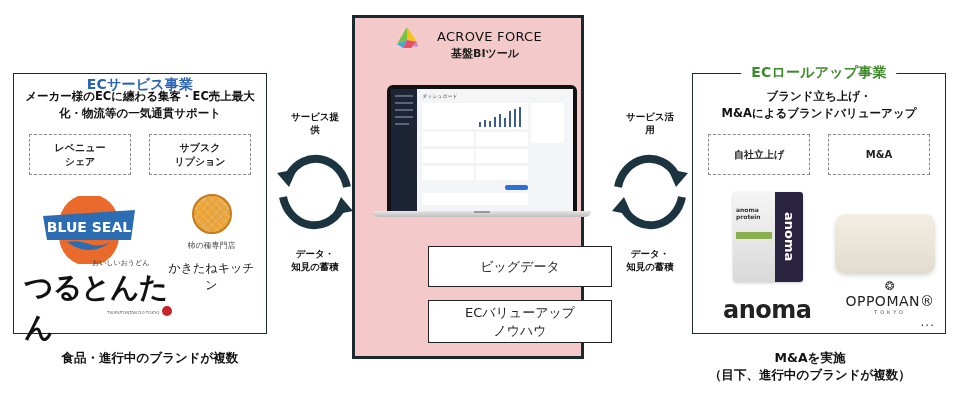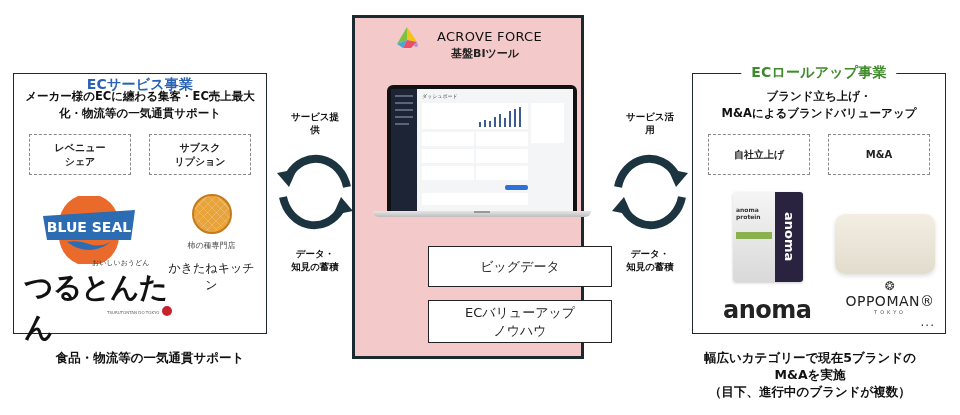--- a/index.html
+++ b/index.html
@@ -138,21 +138,21 @@
 
   <div class="logo-tsurutontan">
     <div class="tsuru-small">おいしいおうどん</div>
     <div class="tsuru-main">つるとんたん</div>
     <div class="tsuru-roman">TSURUTONTAN DO TOKYO</div>
     <div class="tsuru-dot"></div>
   </div>
 </div>
 
 <div class="side-caption left">
-  <div>食品・物流等の一気通貫サポート</div>
+  <div>食品・進行中のブランドが複数</div>
 </div>
 
 <div class="cycle left" style="top:100px;height:180px;">
   <div class="cycle-top">サービス提
 供</div>
   <svg width="80" height="95" viewBox="0 0 80 95">
     <path d="M72 42 A32 36 0 0 0 14 30" fill="none" stroke="#1b3440" stroke-width="8"></path>
     <polygon points="2,28 22,24 14,42" fill="#1b3440"></polygon>
     <path d="M8 52 A32 36 0 0 0 66 64" fill="none" stroke="#1b3440" stroke-width="8"></path>
     <polygon points="78,66 58,70 66,52" fill="#1b3440"></polygon>
@@ -253,16 +253,15 @@
   <div class="cushion"></div>
   <div class="oppoman-logo">
     <div class="oppoman-icon">❂</div>
     <div class="oppoman-name">OPPOMAN®</div>
     <div class="oppoman-sub">TOKYO</div>
   </div>
   <div class="ellipsis">...</div>
 </div>
 
 <div class="side-caption right">
-  <div>幅広いカテゴリーで現在5ブランドの</div>
   <div>M&amp;Aを実施</div>
   <div>（目下、進行中のブランドが複数）</div>
 </div>
 
 </body></html>

